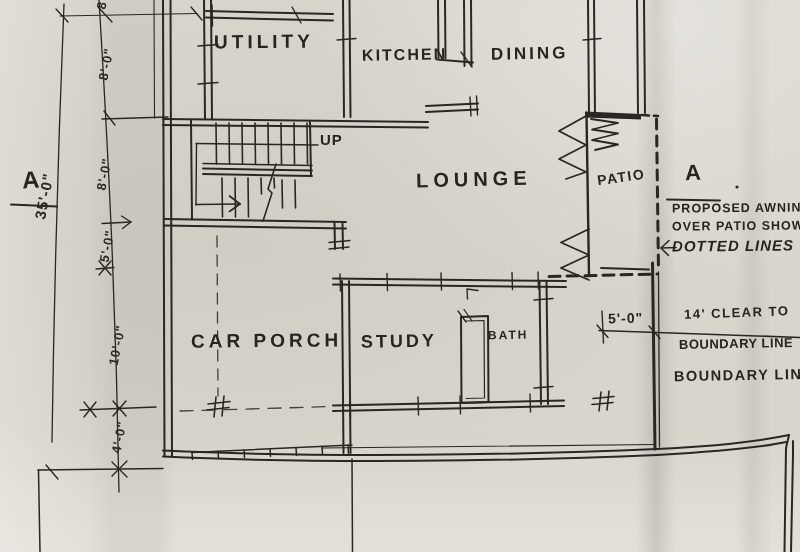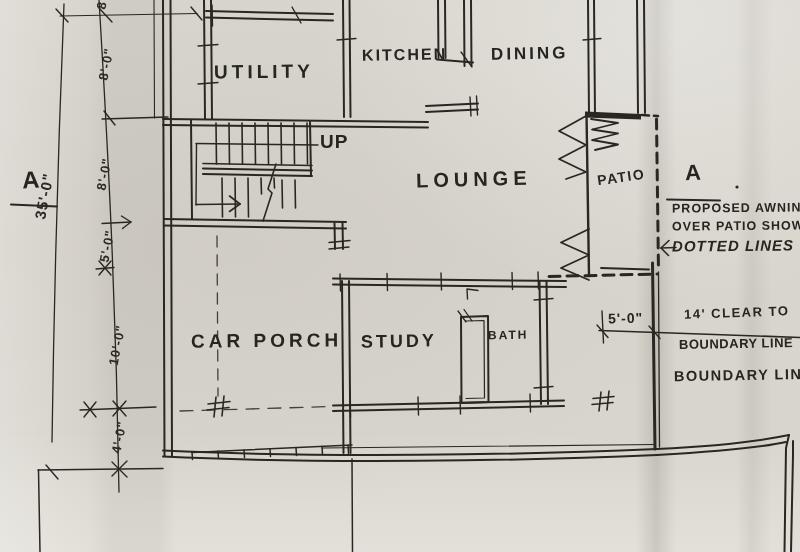--- a/index.html
+++ b/index.html
@@ -226,29 +226,29 @@
 
       <path d="M11,204.5 L57,206.5" stroke-width="2"></path>
       <path d="M667,199.5 L720,200.5" stroke-width="2"></path>
       <circle cx="737" cy="187" r="1.6" fill="#2a2722" stroke="none"></circle>
 
       <path d="M676,247.5 L661,248"></path>
       <path d="M661,248 L669,240.5 M661,248 L668.5,255.5"></path>
     </g>
   </svg>
 
-  <div class="lbl" style="left:214px;top:62px;font-size:19px;letter-spacing:4px;transform:rotate(-0.5deg);">UTILITY</div>
+  <div class="lbl" style="left:214px;top:32px;font-size:19px;letter-spacing:4px;transform:rotate(-0.5deg);">UTILITY</div>
   <div class="lbl" style="left:362px;top:47px;font-size:16px;letter-spacing:2px;transform:rotate(-1deg);">KITCHEN</div>
   <div class="lbl" style="left:491px;top:45px;font-size:17px;letter-spacing:3px;transform:rotate(-1deg);">DINING</div>
   <div class="lbl" style="left:416px;top:169px;font-size:20px;letter-spacing:5px;transform:rotate(-1.5deg);">LOUNGE</div>
   <div class="lbl" style="left:597px;top:170px;font-size:14px;letter-spacing:1.5px;transform:rotate(-8deg);">PATIO</div>
   <div class="lbl" style="left:191px;top:331px;font-size:19px;letter-spacing:4px;transform:rotate(-0.5deg);">CAR PORCH</div>
   <div class="lbl" style="left:361px;top:332px;font-size:18px;letter-spacing:3px;transform:rotate(-1deg);">STUDY</div>
   <div class="lbl" style="left:488px;top:329px;font-size:12px;letter-spacing:2px;transform:rotate(-1deg);">BATH</div>
-  <div class="lbl" style="left:320px;top:132px;font-size:19px;letter-spacing:1px;">UP</div>
+  <div class="lbl" style="left:320px;top:132px;font-size:15px;letter-spacing:1px;">UP</div>
 
   <div class="lbl" style="left:22px;top:168px;font-size:24px;transform:rotate(-3deg);">A</div>
   <div class="lbl" style="left:685px;top:162px;font-size:22px;transform:rotate(-2deg);">A</div>
 
   <div class="lbl" style="left:672px;top:202px;font-size:12.5px;letter-spacing:1px;transform:rotate(-0.5deg);">PROPOSED AWNING</div>
   <div class="lbl" style="left:672px;top:220px;font-size:12.5px;letter-spacing:1px;transform:rotate(-0.5deg);">OVER PATIO SHOWN</div>
   <div class="lbl" style="left:672px;top:238px;font-size:15px;letter-spacing:1px;transform:rotate(-0.5deg);font-style:italic;">DOTTED LINES</div>
   <div class="lbl" style="left:684px;top:306px;font-size:13px;letter-spacing:1.5px;transform:rotate(-2deg);">14' CLEAR TO</div>
   <div class="lbl" style="left:679px;top:337px;font-size:13px;letter-spacing:0.5px;transform:rotate(-1deg);">BOUNDARY LINE</div>
   <div class="lbl" style="left:674px;top:368px;font-size:14.5px;letter-spacing:1.5px;transform:rotate(-1deg);">BOUNDARY LINE</div>

